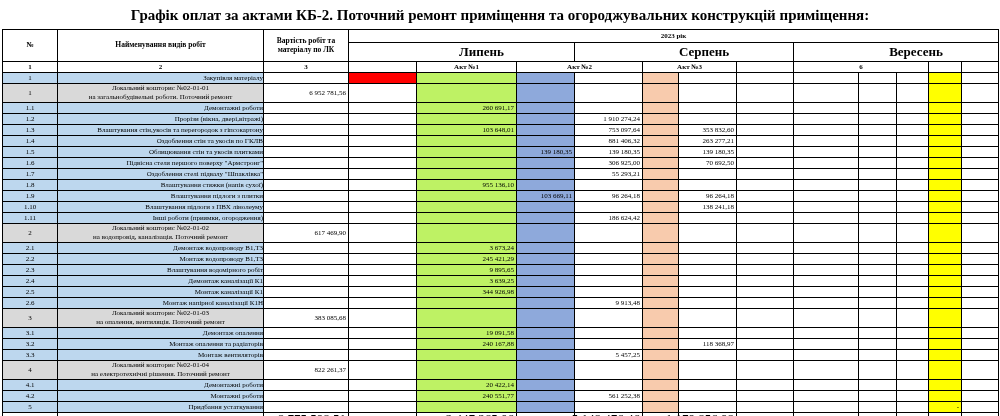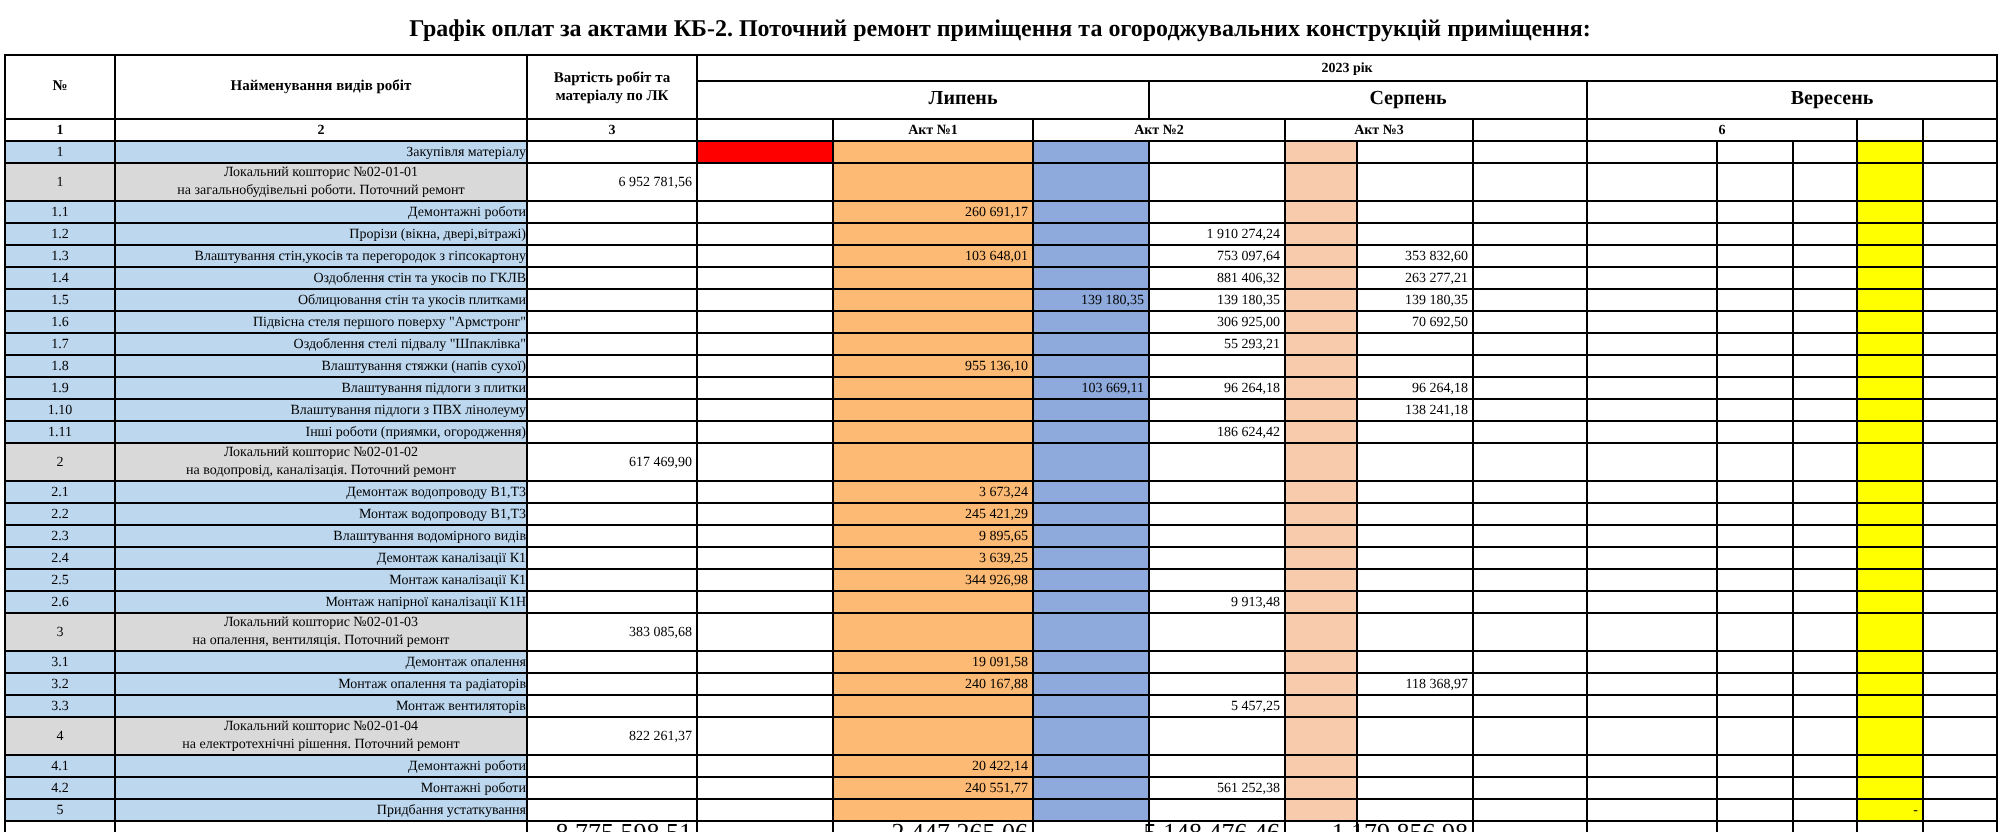--- a/index.html
+++ b/index.html
@@ -4,38 +4,38 @@
 <style>
   * { box-sizing: border-box; }
   html, body { margin: 0; padding: 0; }
   body {
     width: 1000px; height: 416px;
     background: #ffffff;
     font-family: "Liberation Serif", serif;
     color: #000;
   }
   .sheet-title {
-    font-size: 12px; font-weight: bold; text-align: center;
+    font-size: 15px; font-weight: bold; text-align: center;
     padding: 7px 0 5px 0;
   }
   table {
     border-collapse: collapse; table-layout: fixed;
     width: 996px; margin: 0 2px;
   }
   th, td {
     border: 1px solid #000;
     padding: 0;
     position: relative;
     font-size: 7px;
     line-height: 1.15;
     vertical-align: middle;
   }
   thead th { font-weight: bold; text-align: center; overflow: hidden; }
   thead .h1 th { height: 13px; }
-  thead tr.months th { height: 19px; font-size: 10px; padding-left: 40px; }
+  thead tr.months th { height: 19px; font-size: 13px; padding-left: 40px; }
   thead tr.numbering th { height: 11px; font-size: 7px; }
   thead .left-hdr { font-size: 7.5px; padding: 0 3px; }
 
   tr.item td { height: 11px; }
   tr.section td { height: 19px; }
   tr.totals td { height: 13px; }
 
   .c-num { text-align: center; }
   .c-name { text-align: right; padding-left: 3px; white-space: nowrap; overflow: hidden; }
   tr.section .c-name { text-align: center; padding: 0; white-space: normal; margin-top: 36px; }
@@ -44,21 +44,21 @@
   .v {
     position: absolute; right: 2px; top: 50%;
     transform: translateY(-50%);
     white-space: nowrap;
   }
   tr.section .v { font-weight: normal; }
   tr.totals .v { font-weight: normal; font-size: 13px; }
 
   .bg-name      { background: #BDD7EE; }
   .bg-gray      { background: #D9D9D9; }
-  .bg-lightblue { background: #fdba74; margin-top: 22px; }
+  .bg-lightblue { background: #bef264; margin-top: 22px; }
   .bg-darkblue  { background: #8EA9DB; }
   .bg-orange    { background: #F8CBAD; }
   .bg-yellow    { background: #FFFF00; }
   .bg-red       { background: #FF0000; }
 </style>
 </head>
 <body>
 
 <div class="sheet-title">Графік оплат за актами КБ-2. Поточний ремонт приміщення та огороджувальних конструкцій приміщення:</div>
 
@@ -426,21 +426,21 @@
         <td></td>
         <td></td>
         <td></td>
         <td></td>
         <td></td>
         <td class="bg-yellow"></td>
         <td></td>
       </tr>
       <tr class="item">
         <td class="c-num bg-name">2.3</td>
-        <td class="c-name bg-name">Влаштування водомірного видів</td>
+        <td class="c-name bg-name">Влаштування водомірного робіт</td>
         <td></td>
         <td></td>
         <td class="bg-lightblue">
           <span class="v">9 895,65</span>
         </td>
         <td class="bg-darkblue"></td>
         <td></td>
         <td class="bg-orange"></td>
         <td></td>
         <td></td>

